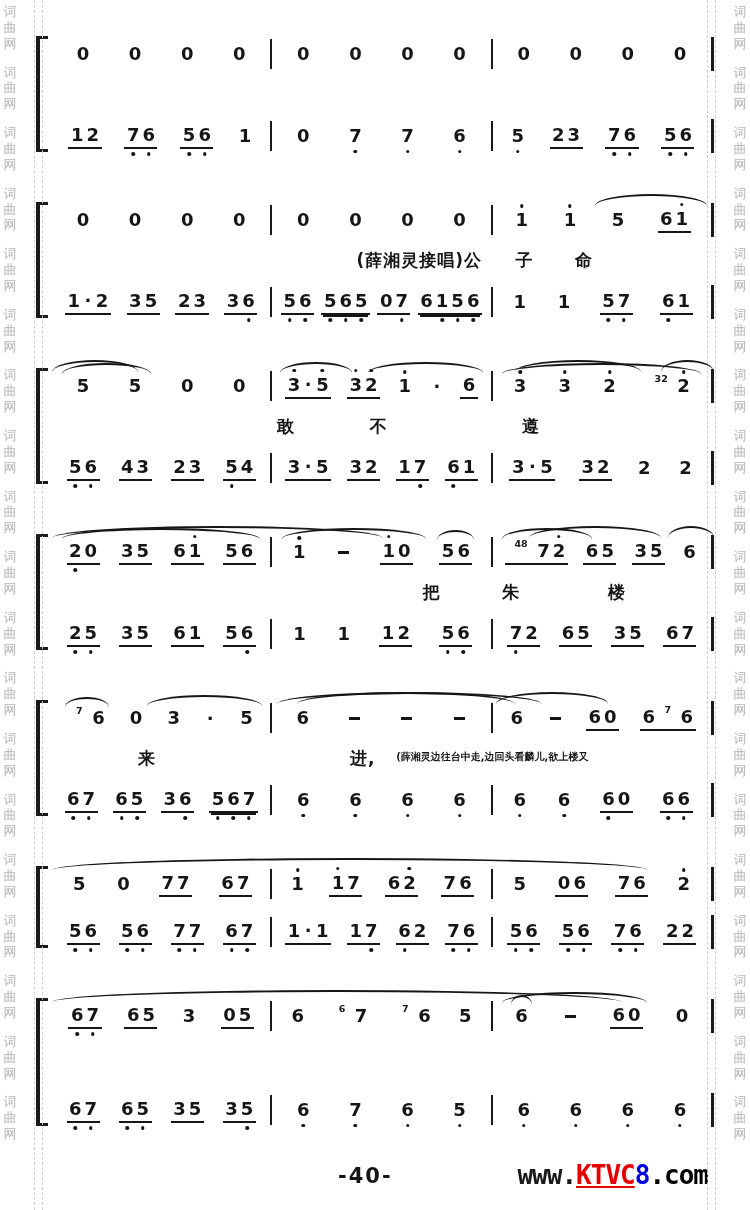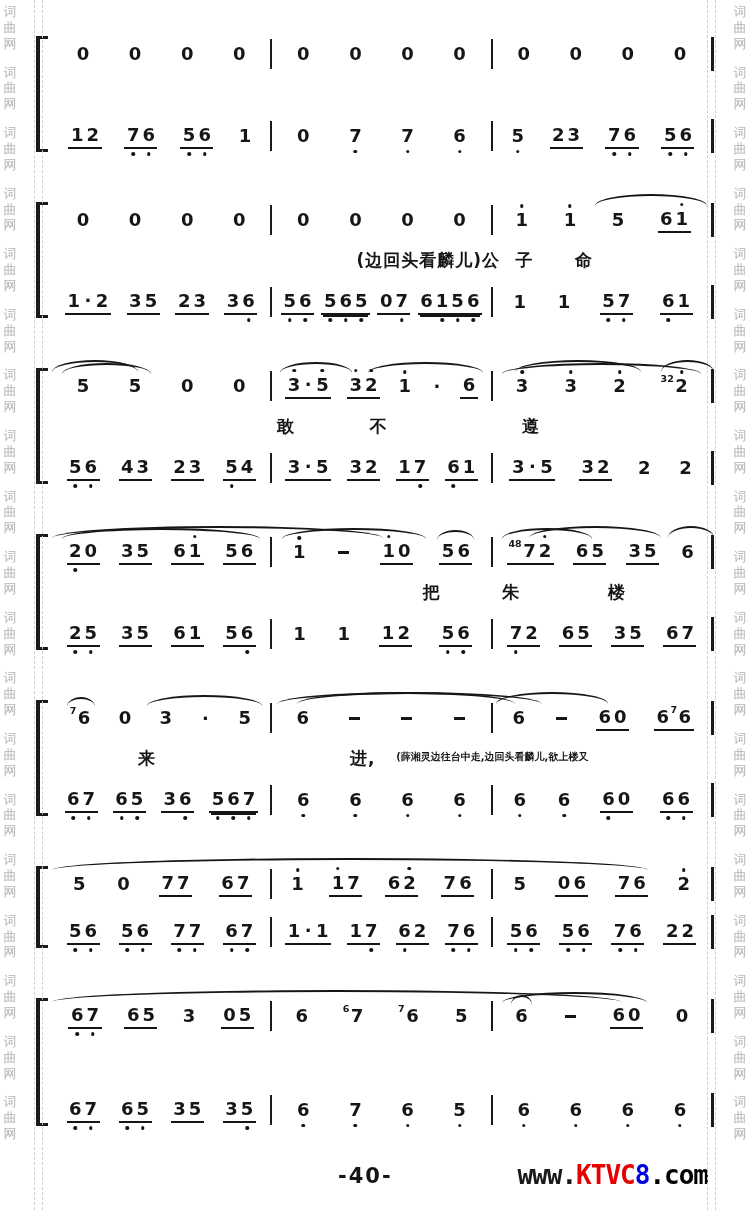--- a/index.html
+++ b/index.html
@@ -23,21 +23,21 @@
   i.bar.endbar{width:3px;height:34px;}
   .unit{position:relative;display:inline-flex;align-items:center;}
   .beam{display:inline-flex;align-items:center;padding:0 1px;}
   .beam.u1,.beam.u2{border-bottom:2px solid #161616;padding-bottom:1px;}
   .beam.u2{box-shadow:0 4px 0 -2px #161616;}
   .note{position:relative;display:inline-block;font-weight:700;font-size:18px;line-height:22px;padding:0 1.5px;}
   .note i{position:absolute;left:50%;transform:translateX(-50%);width:3.5px;height:3.5px;border-radius:50%;
           background:#161616;font-style:normal;}
   .note i.hi{top:-5px;} .note i.lo{bottom:-6px;}
   .u1 .note i.lo,.u2 .note i.lo{bottom:-10px;}
-  .grace{position:relative;top:-7px;font-size:9.5px;font-weight:700;margin:0 0;line-height:1;}
+  .grace{position:relative;top:-7px;font-size:9.5px;font-weight:700;margin:0 8px;line-height:1;}
   .durdot{font-weight:700;font-size:18px;padding:0 3px;}
   .dash{display:inline-block;width:11px;height:3px;background:#161616;margin:0 3px;}
   b.uarc,b.slur,b.phrase{position:absolute;display:block;border-top:2px solid #161616;
         border-radius:50% 50% 0 0 / 100% 100% 0 0;}
   b.uarc{top:-10px;left:-2px;right:-2px;height:8px;}
   b.slur{top:-12px;height:9px;}
   b.phrase{top:-2px;height:10px;border-top-width:2.5px;z-index:1;}
   
   .lyricrow{position:relative;height:34px;}
   .lyricrow.tall{height:46px;}
@@ -474,21 +474,21 @@
             <span class="unit">
               <span class="beam u1">
                 <span class="note">6</span>
                 <span class="note">1<i class="hi"></i></span>
               </span>
             </span>
           </div>
           <i class="bar endbar"></i>
         </div>
         <div class="lyricrow">
-          <span class="lyr" style="left: 46%;">(边回头看麟儿)公</span>
+          <span class="lyr" style="left: 46%;">(薛湘灵接唱)公</span>
           <span class="lyr" style="left: 70%;">子</span>
           <span class="lyr" style="left: 79%;">命</span>
         </div>
         <div class="staffrow">
           <div class="measure">
             <span class="unit">
               <span class="beam u1">
                 <span class="note">1</span>
                 <span class="durdot">·</span>
                 <span class="note">2</span>
@@ -1420,16 +1420,16 @@
             </span>
           </div>
           <i class="bar endbar"></i>
         </div>
       </div>
     </div>
 
   <div class="footer">
     <div class="pageno">-40-</div>
     <div class="logo">
-      <span style="color: rgb(26, 26, 26);">www.</span><span style="color: rgb(230, 0, 0);">KTVC</span><span style="color: rgb(0, 0, 224);">8</span><span style="color: #000000;">.com</span>
+      <span style="color: rgb(26, 26, 26);">www.</span><span style="color: rgb(230, 0, 0); text-decoration: underline;">KTVC</span><span style="color: rgb(0, 0, 224);">8</span><span style="color: #000000;">.com</span>
     </div>
   </div>
 </div>
 
 </body></html>

